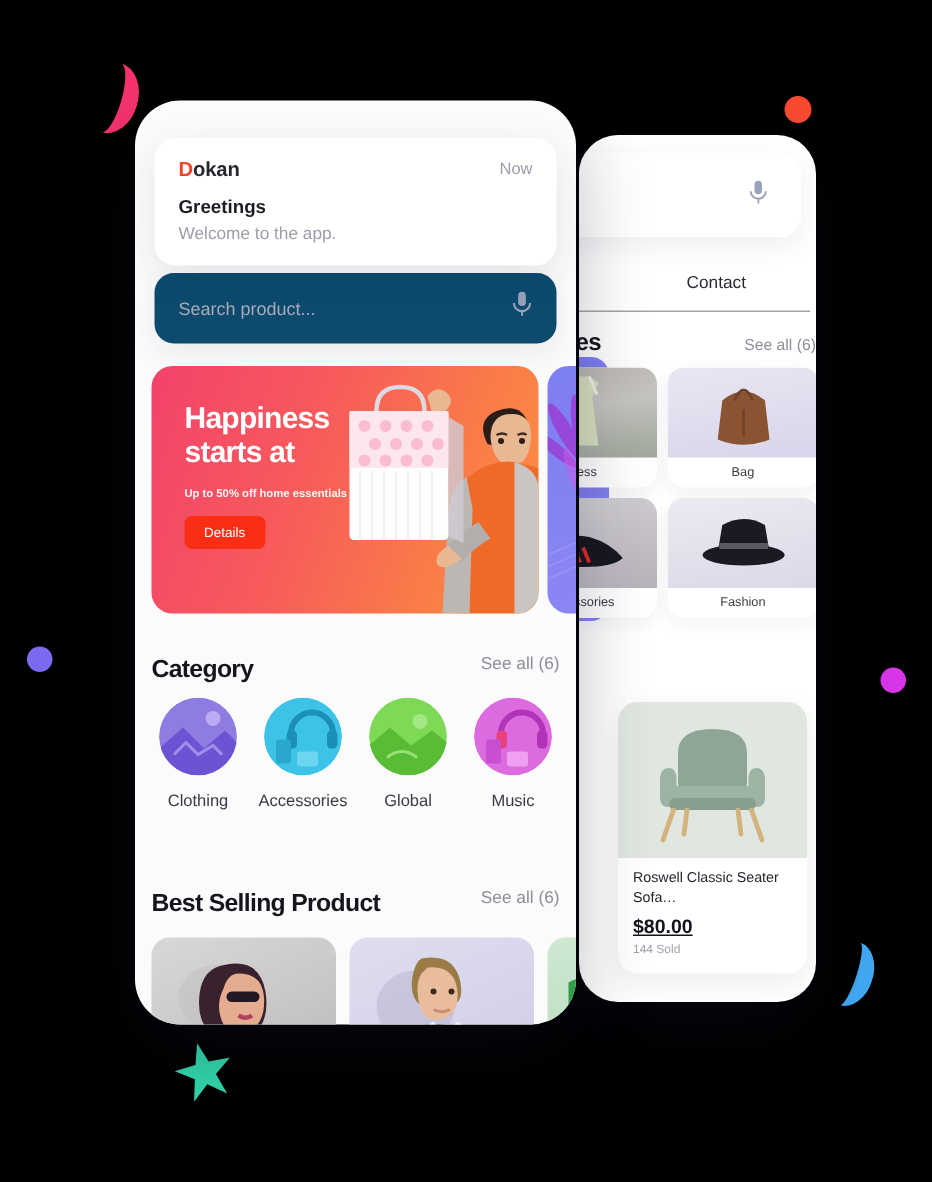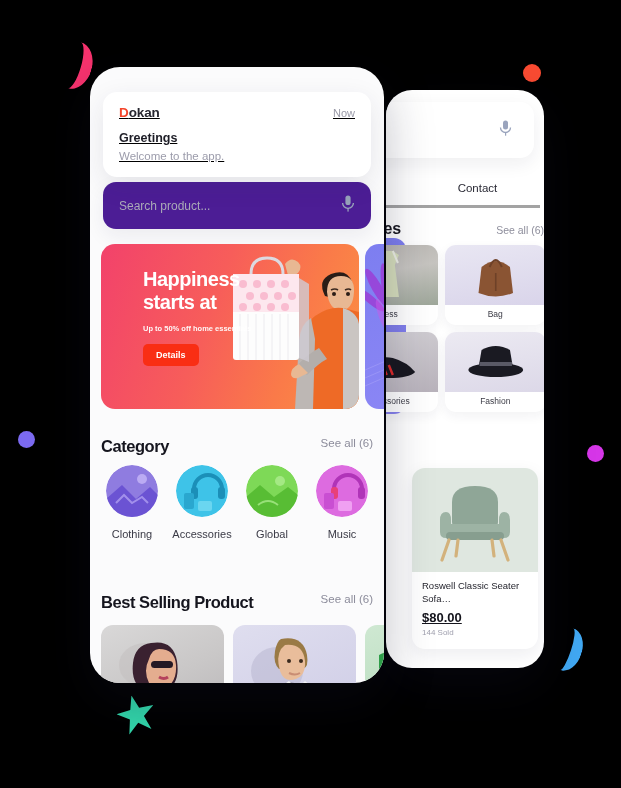--- a/index.html
+++ b/index.html
@@ -46,21 +46,21 @@
   .phone-front { left:90px; top:67px; width:294px; height:616px; z-index:5; }
 
   
   .bk-searchbar {
     position:absolute; left:-96px; top:12px; width:244px; height:56px;
     background:#fff; border-radius:14px; box-shadow:0 6px 18px rgba(30,30,60,.07);
   }
   .bk-mic { position:absolute; right:22px; top:18px; }
   .bk-tabs {
     position:absolute; left:-96px; top:80px; width:250px; height:38px;
-    display:flex; align-items:center; border-bottom:3px solid #a3a3a3;justify-content:flex-end;
+    display:flex; align-items:center; border-bottom:1px solid #a3a3a3;justify-content:flex-end;
   }
   .bk-tab { flex:1; text-align:center; font-size:11.5px; color:#2a2a35; }
   .bk-sec {
     position:absolute; left:-40px; top:130px; width:198px;
     display:flex; justify-content:space-between; align-items:baseline;
   }
   .bk-sec-title { font-size:16px; font-weight:bold; color:#16161e; letter-spacing:-.3px; }
   .bk-seeall { font-size:10.5px; color:#8e8e9c; }
   .bk-grid {
     position:absolute; left:-50px; top:155px; width:210px;
@@ -90,50 +90,49 @@
     overflow:hidden;
   }
 
   
   .fp { position:absolute; inset:0; }
   .notif {
     position:absolute; left:13px; top:25px; width:268px;
     background:#fff; border-radius:14px; padding:13px 16px 15px;
     box-shadow:0 8px 26px rgba(35,35,70,.10);
     z-index:3;
-    text-decoration:underline;
   }
   .notif-top { display:flex; justify-content:space-between; align-items:center; }
   .notif-brand { font-size:13.5px; font-weight:bold; color:#26262f; letter-spacing:-.1px; }
   .notif-brand .d { color:#f4452b; }
   .notif-now { font-size:11px; color:#9a9aa8; }
   .notif-title { font-size:12.5px; font-weight:bold; color:#1d1d26; margin-top:11px; }
   .notif-sub { font-size:11.5px; color:#9c9cab; margin-top:5px; }
 
   .search {
     position:absolute; left:13px; top:115px; width:268px; height:47px;
-    background:#4c1d95; border-radius:13px;
+    background:#0c4a6e; border-radius:13px;
     box-shadow:0 7px 20px rgba(35,35,70,.07);
     display:flex; align-items:center; padding:0 16px;
   }
   .search-ph { font-size:12px; color:#aaaab8; flex:1; }
 
   .banner {
     position:absolute; left:11px; top:177px; width:258px; height:165px;
     border-radius:14px; overflow:hidden;
     background:linear-gradient(110deg,#f2426b 0%,#f75d5a 42%,#fa7a49 72%,#fb9243 100%);
   }
-  .banner-txt { position:absolute; left:22px; top:24px; width:130px;margin-left:20px; }
+  .banner-txt { position:absolute; left:22px; top:24px; width:130px; }
   .banner-h {
     font-size:20px; font-weight:bold; color:#fff; line-height:1.13; letter-spacing:-.5px;
   }
   .banner-sub { font-size:7.5px; color:#fff; margin-top:11px; font-weight:bold; opacity:.95; }
   .banner-btn {
     margin-top:11px; display:inline-block; background:#f92e14; color:#fff;
-    font-size:9px; font-weight:bold; padding:6px 13px; border-radius:5px;
+    font-size:9px; font-weight:normal; padding:6px 13px; border-radius:5px;
   }
   .banner-art { position:absolute; right:0; top:0; bottom:0; width:152px; }
 
   .banner-side {
     position:absolute; left:275px; top:177px; width:46px; height:165px;
     border-radius:14px; background:linear-gradient(160deg,#7d7ef0,#8b86f5);
     overflow:hidden;
   }
 
   .sec {

